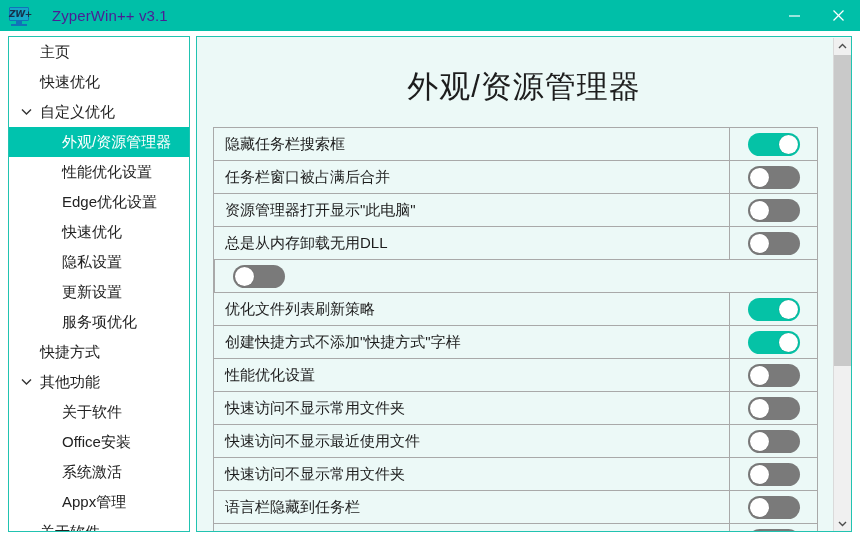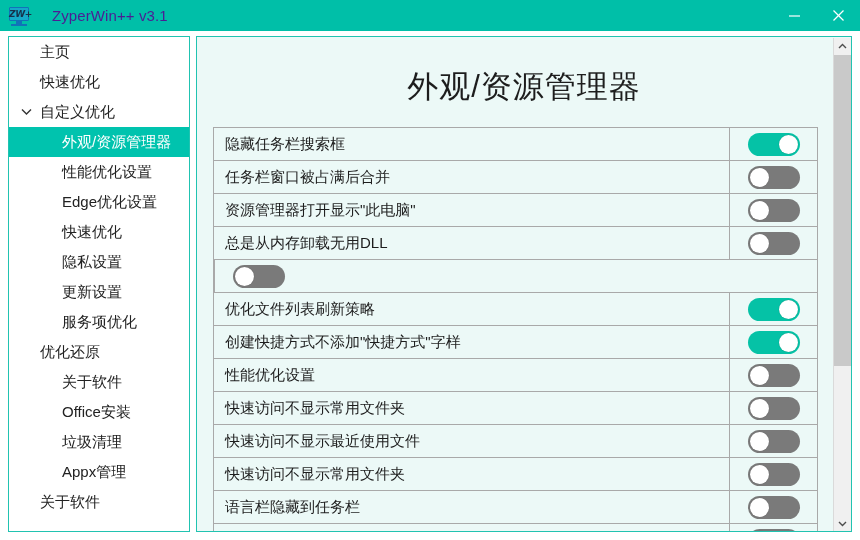--- a/index.html
+++ b/index.html
@@ -245,30 +245,38 @@
       <div class="nav-item lvl1">
         <span class="nav-lab">隐私设置</span>
       </div>
       <div class="nav-item lvl1">
         <span class="nav-lab">更新设置</span>
       </div>
       <div class="nav-item lvl1">
         <span class="nav-lab">服务项优化</span>
       </div>
       <div class="nav-item lvl0">
-        <span class="nav-lab">优化还原</span>
+        <span class="nav-lab">快捷方式</span>
+      </div>
+      <div class="nav-item lvl0 has-chev">
+        <span class="chev">
+          <svg width="11" height="8" viewBox="0 0 11 8" aria-hidden="true">
+            <polyline points="1,1.5 5.5,6 10,1.5" fill="none" stroke="#333" stroke-width="1.4"></polyline>
+          </svg>
+        </span>
+        <span class="nav-lab">其他功能</span>
       </div>
       <div class="nav-item lvl1">
         <span class="nav-lab">关于软件</span>
       </div>
       <div class="nav-item lvl1">
         <span class="nav-lab">Office安装</span>
       </div>
       <div class="nav-item lvl1">
-        <span class="nav-lab">垃圾清理</span>
+        <span class="nav-lab">系统激活</span>
       </div>
       <div class="nav-item lvl1">
         <span class="nav-lab">Appx管理</span>
       </div>
       <div class="nav-item lvl0">
         <span class="nav-lab">关于软件</span>
       </div>
     </div>
 
   <div class="content">

